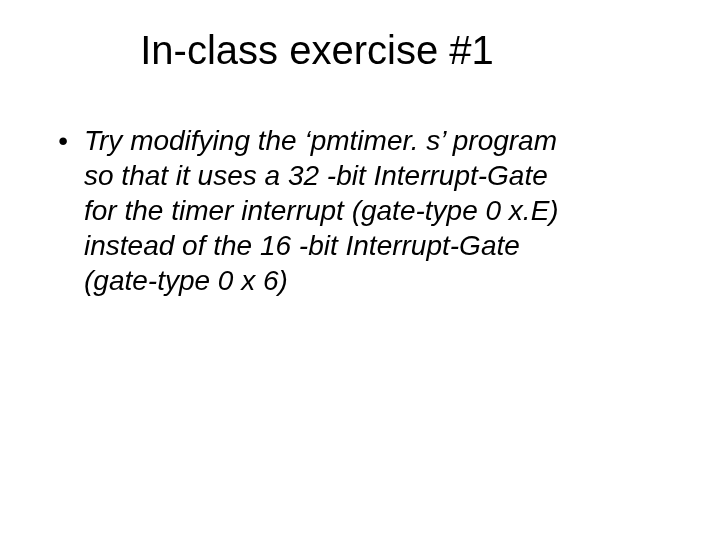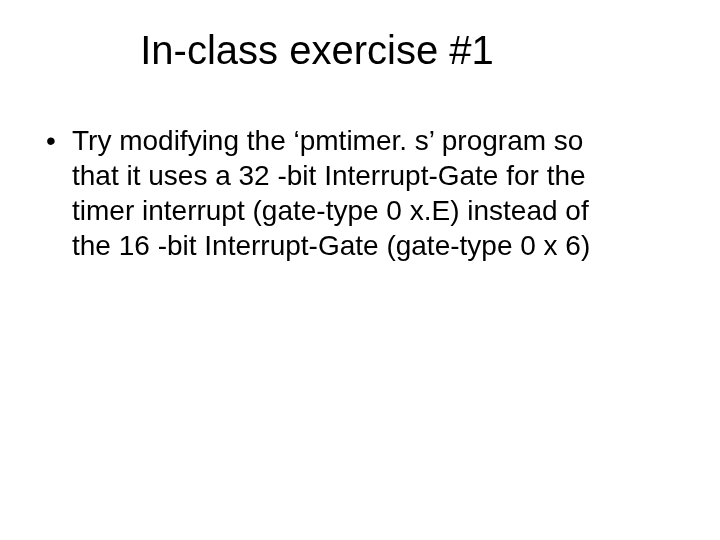--- a/index.html
+++ b/index.html
@@ -24,22 +24,23 @@
     margin: 0 0 50px 0;
     letter-spacing: 0px;
   }
   .body {
     font-size: 28px;
     line-height: 1.25;
     padding-left: 8px;
   }
   ul {
     list-style: none;
-    margin: 4px;
+    margin: 16px;
     padding: 0;
+    font-style: italic;
   }
   li {
     position: relative;
     padding-left: 30px;
     margin-bottom: 4px;
   }
   li::before {
     content: "•";
     position: absolute;
     left: 4px;

